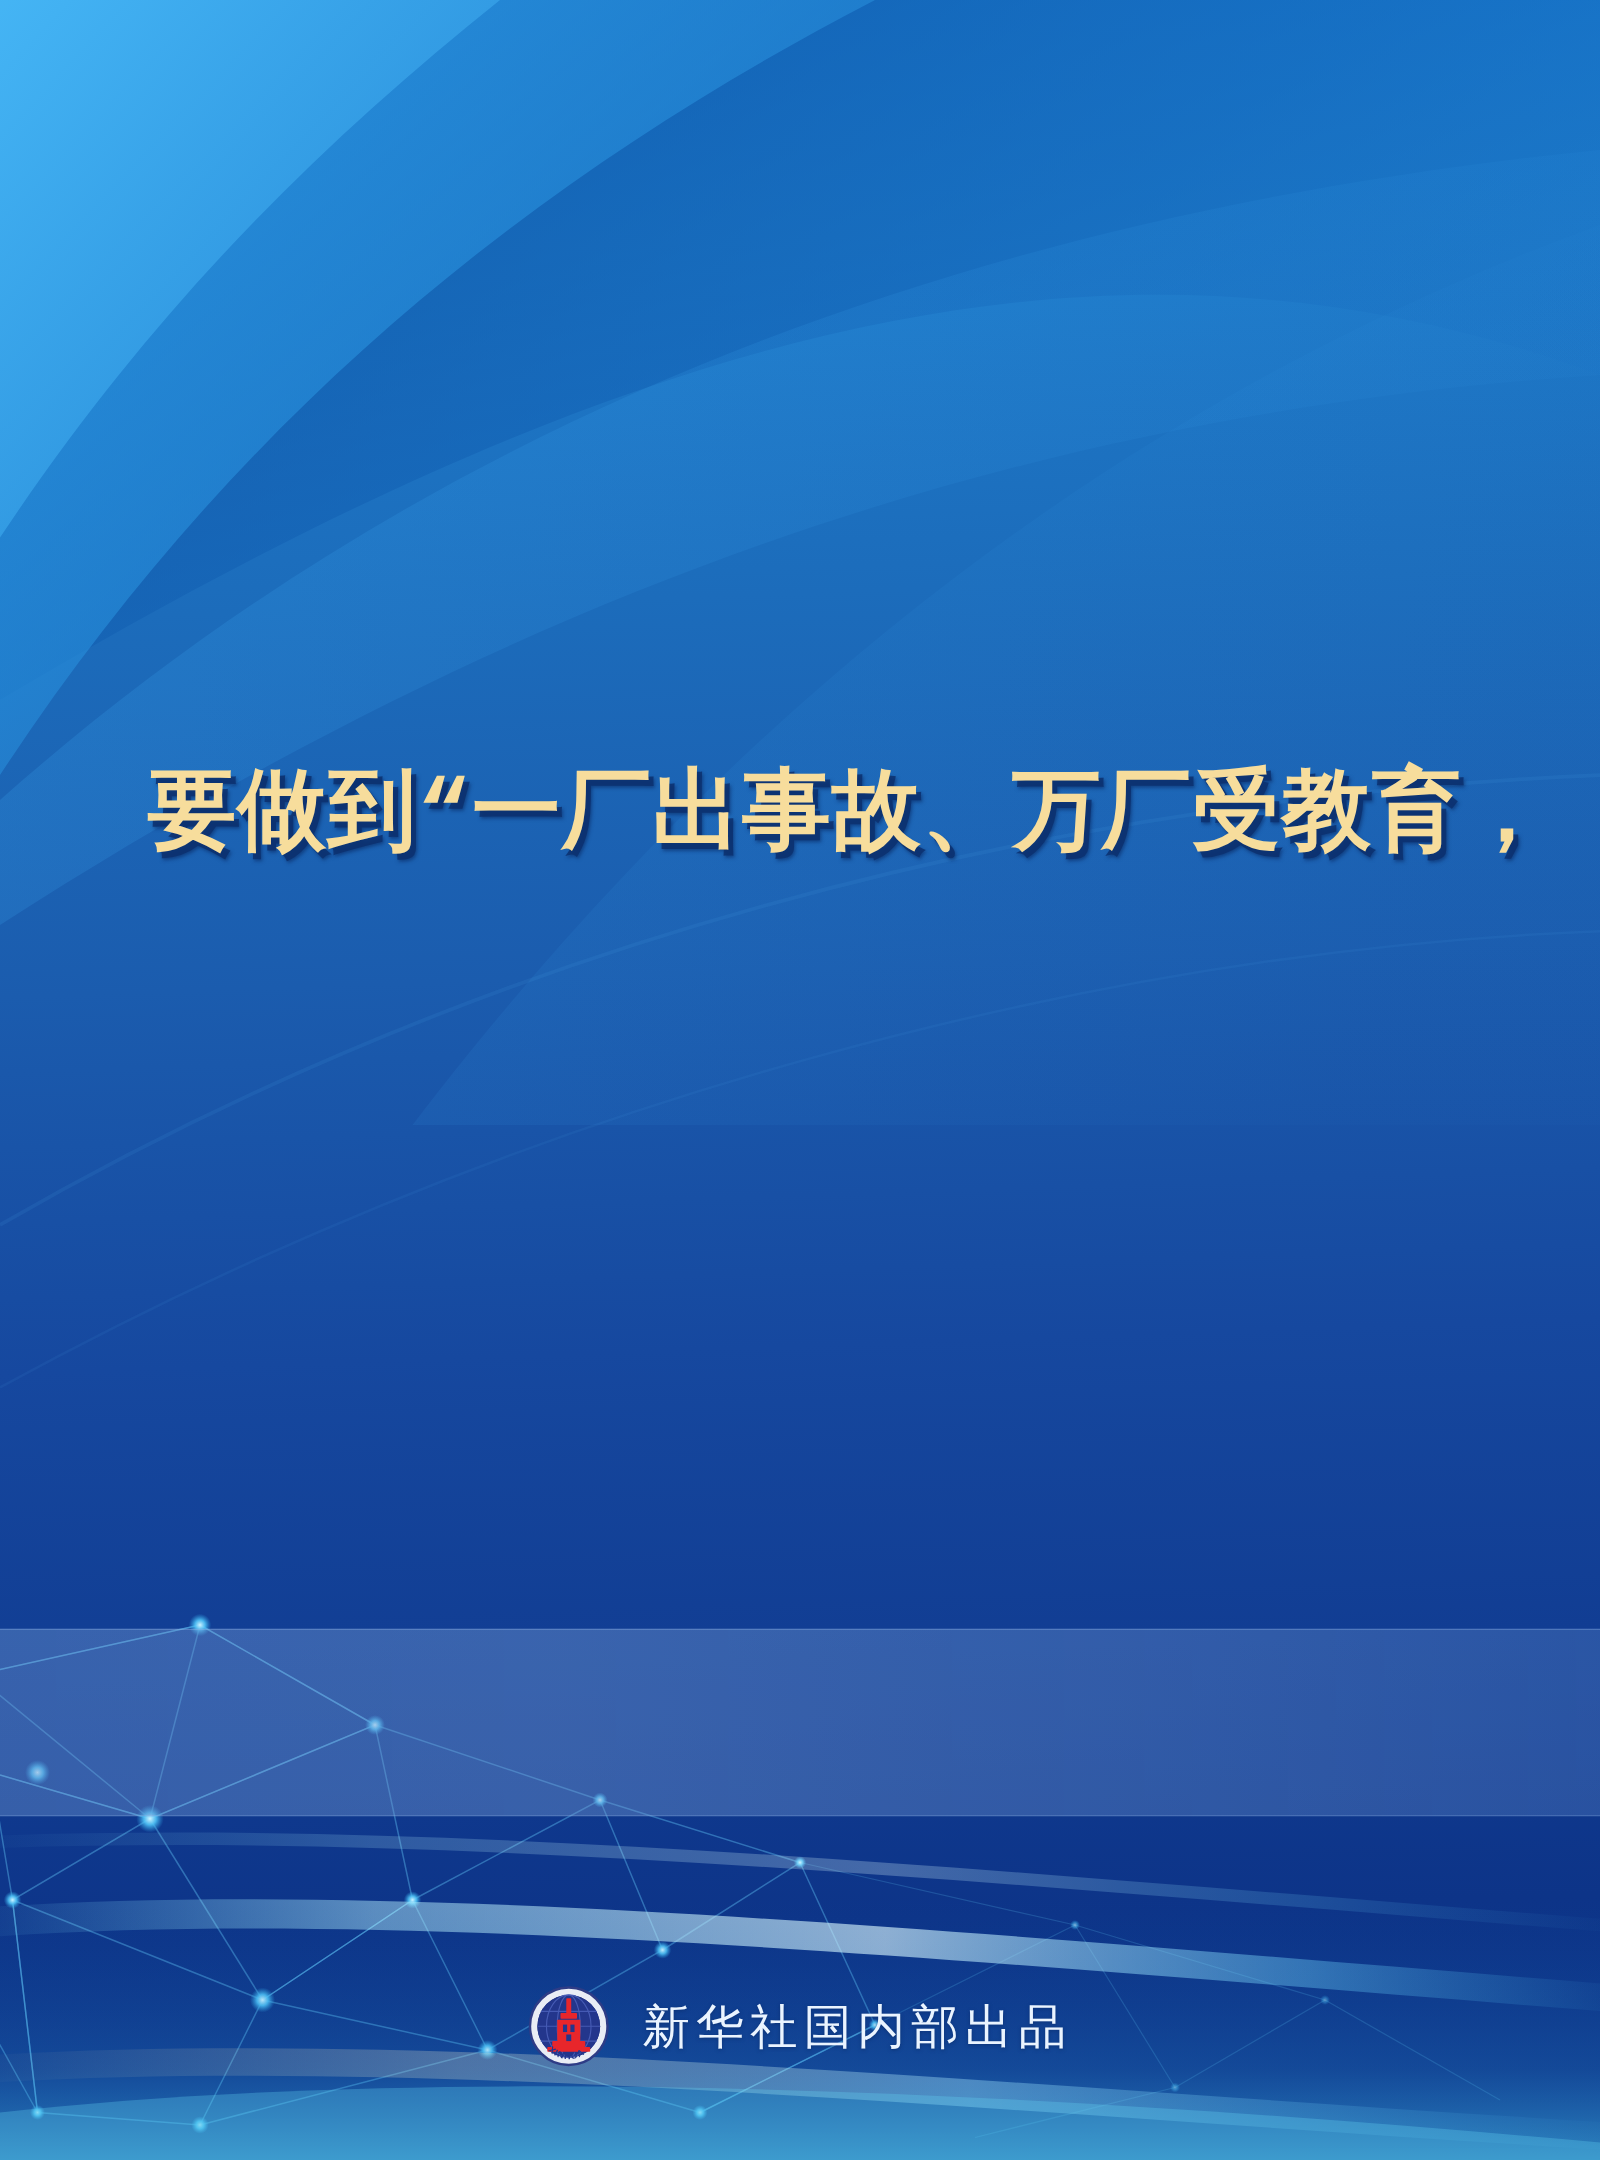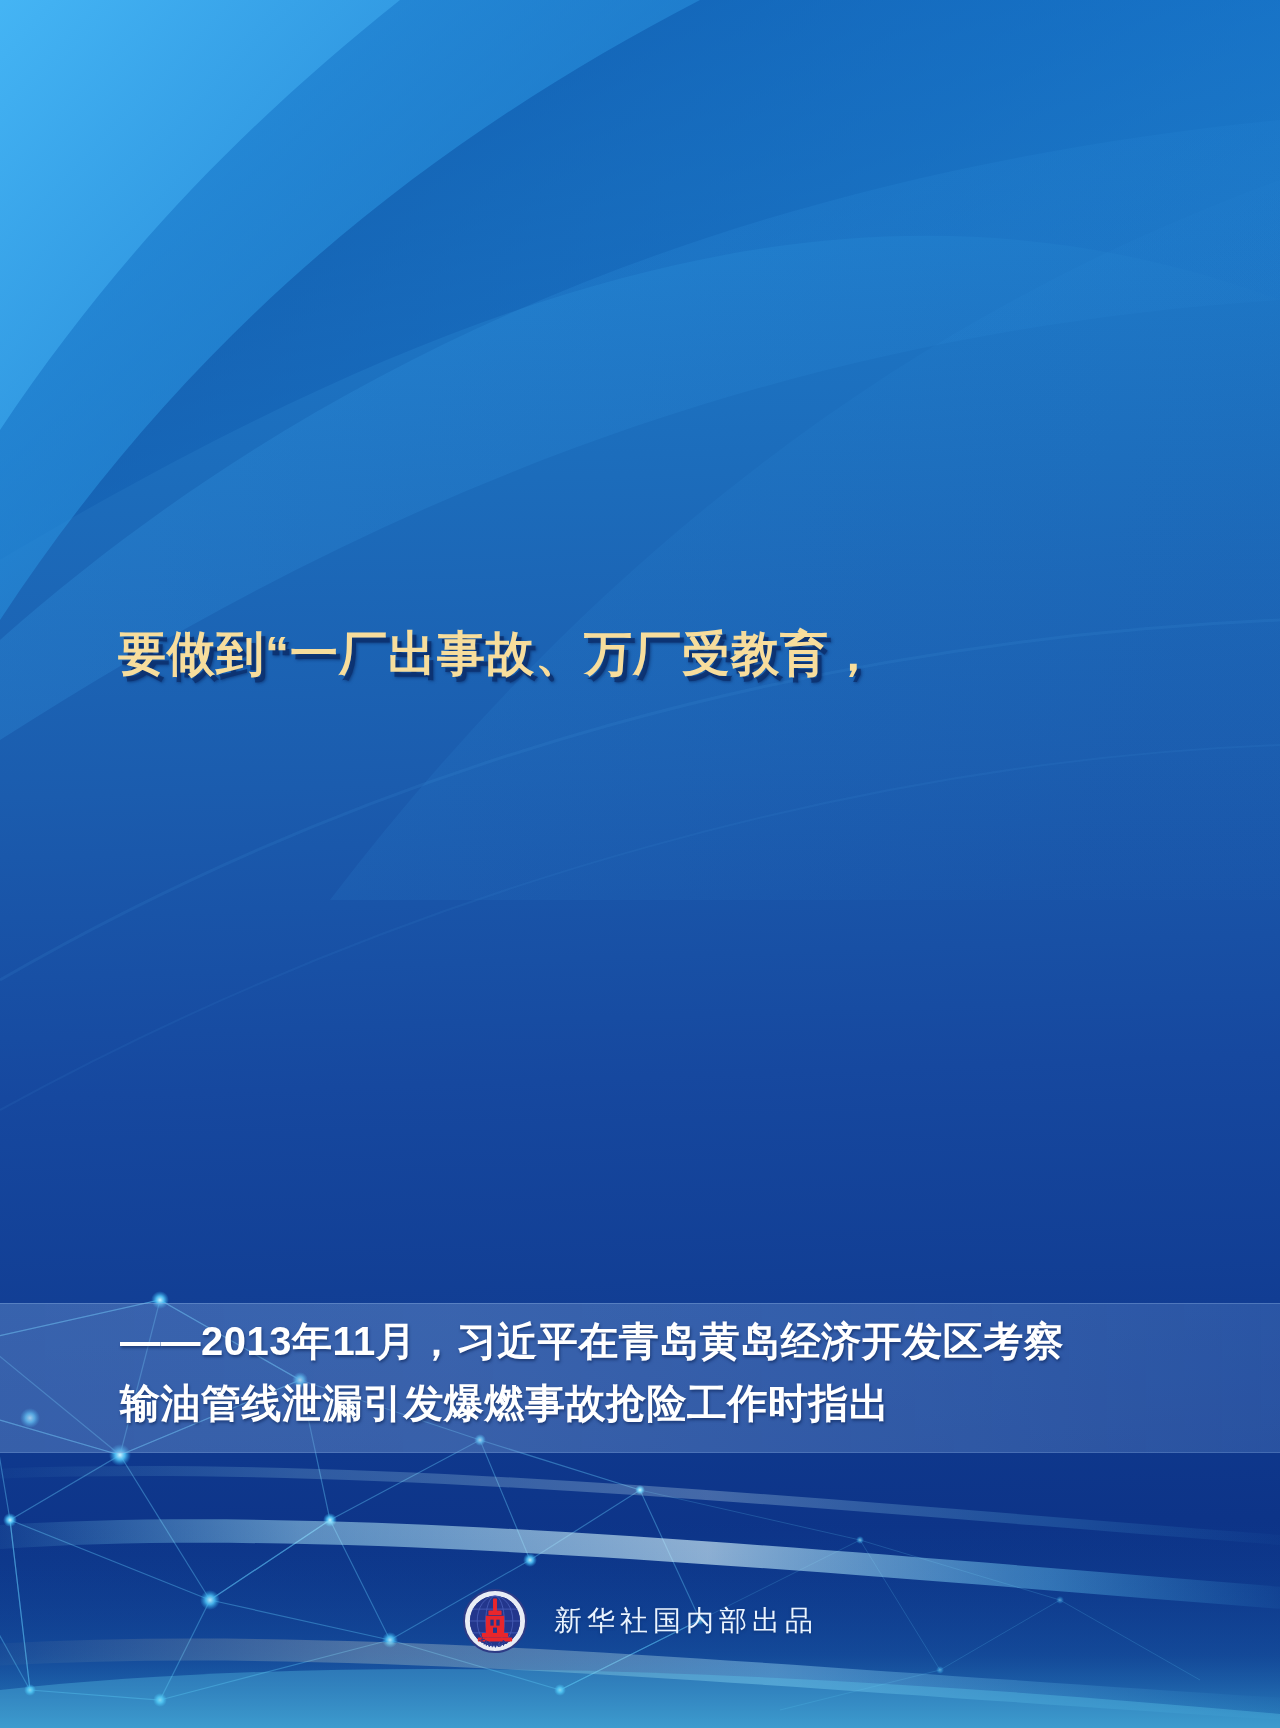--- a/index.html
+++ b/index.html
@@ -36,23 +36,23 @@
 
   
   .quote-wrap {
     position:absolute;
     left:0; top:600px;
     width:1280px;
     padding-left:118px;
     padding-right:60px;
   }
   .quote-line {
-    font-family:Liberation Sans, sans-serif;
+    font-family:Liberation Mono, monospace;
     font-weight:700;
-    font-size:48px;
+    font-size:71px;
     line-height:108px;
     letter-spacing:1px;
     color:#F7DD9C;
     white-space:nowrap;
     text-shadow:
        4px 5px 0px rgba(12,48,110,0.85),
        5px 6px 3px rgba(8,36,92,0.55);
   }
 
   
@@ -95,21 +95,21 @@
     justify-content:center;
     gap:26px;
   }
   .logo {
     width:66px; height:66px;
     flex:0 0 auto;
     display:block;
   }
   .footer-text {
     font-family:"Liberation Sans","DejaVu Sans",sans-serif;
-    font-size:28px;
+    font-size:38px;
     letter-spacing:5px;
     color:#eaf4ff;
     font-weight:400;
     white-space:nowrap;
     text-shadow:0 1px 3px rgba(10,40,96,0.6);
   }
 </style>
 </head>
 <body>
 
@@ -226,24 +226,20 @@
 
     <rect x="0" y="1520" width="1280" height="208" fill="url(#gBottomGlow)"></rect>
     <path d="M0,1690 C380,1648 860,1676 1280,1714 L1280,1728 L0,1728 Z" fill="#62d4f2" opacity="0.30"></path>
   </svg>
 
   <div class="quote-wrap">
     <div class="quote-line">要做到“一厂出事故、万厂受教育，</div>
   </div>
 
   <div class="caption-band"></div>
-  <div class="caption-inner">
-    <div class="caption-line">——2013年11月，习近平在青岛黄岛经济开发区考察</div>
-    <div class="caption-line">输油管线泄漏引发爆燃事故抢险工作时指出</div>
-  </div>
 
   <div class="footer">
     <svg class="logo" viewBox="0 0 100 100">
       <circle cx="50" cy="50" r="47" fill="#e9edf5" stroke="#2e3c86" stroke-width="3"></circle>
       <circle cx="50" cy="50" r="38" fill="#1e2f7d"></circle>
       <circle cx="50" cy="50" r="38" fill="#23368c"></circle>
 
       <g stroke="#4a5fb8" stroke-width="1.4" fill="none" opacity="0.9">
         <ellipse cx="50" cy="50" rx="14" ry="38"></ellipse>
         <ellipse cx="50" cy="50" rx="27" ry="38"></ellipse>

